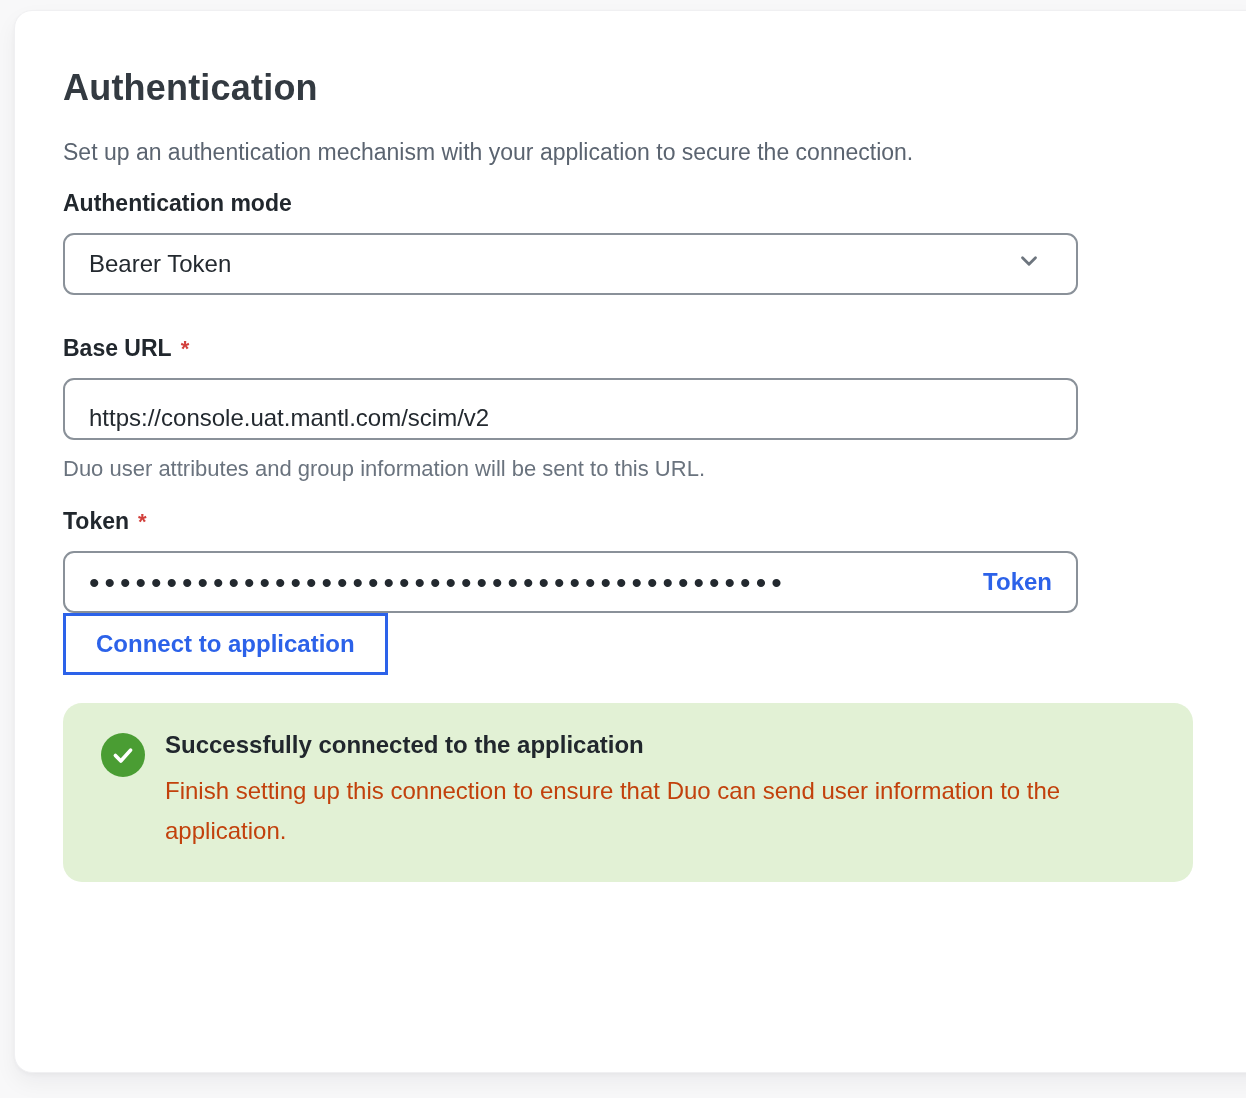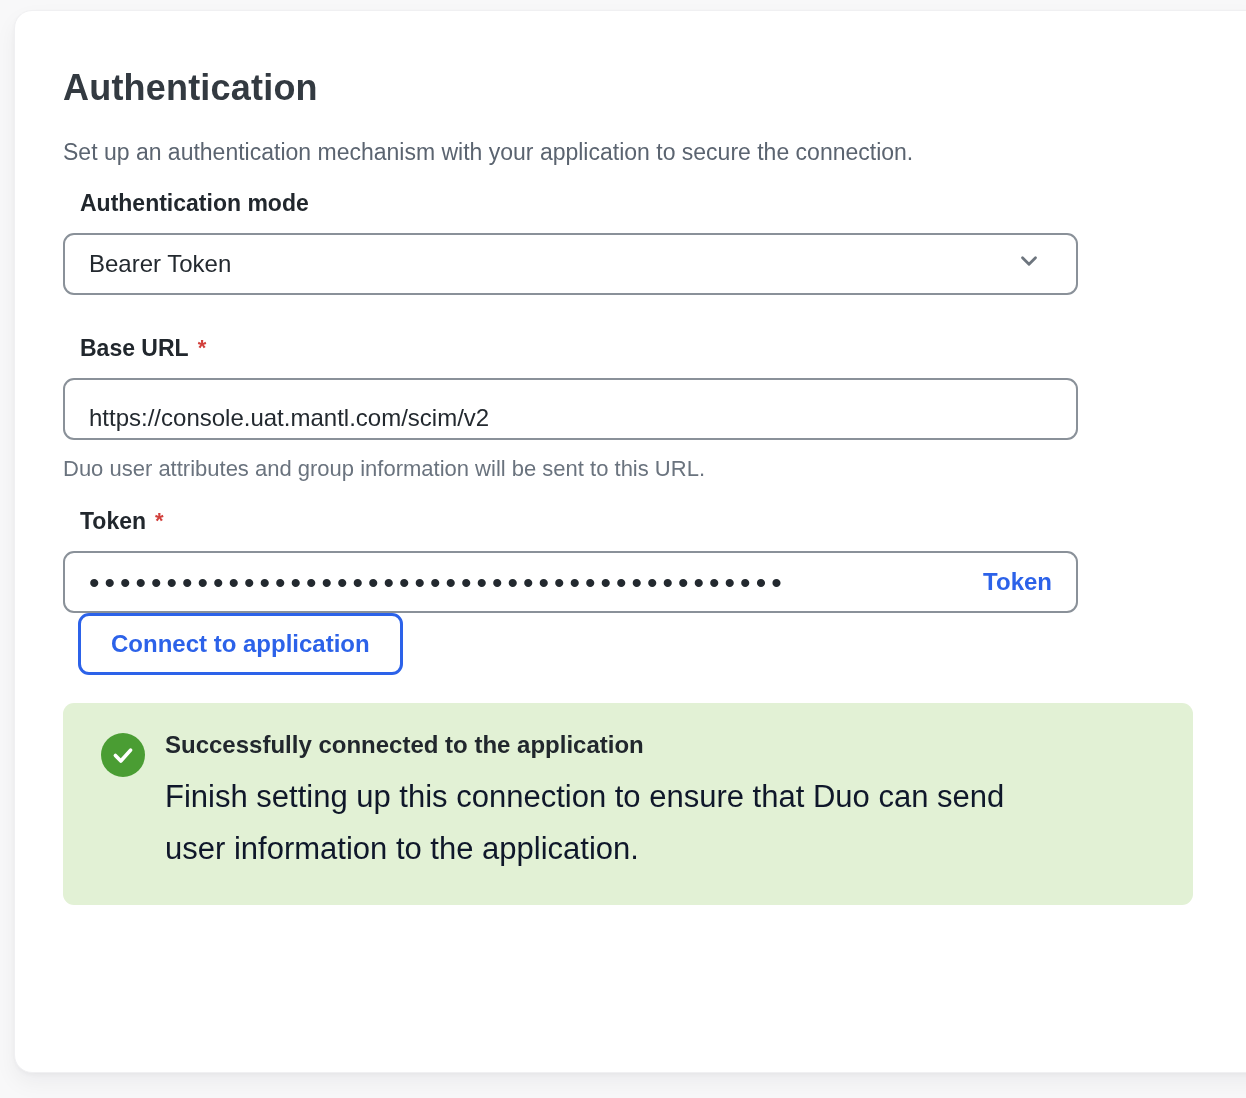--- a/index.html
+++ b/index.html
@@ -27,27 +27,26 @@
     letter-spacing: .2px;
     margin-bottom: 30px;
   }
   .page-subtitle {
     font-size: 23px;
     color: #5b6470;
     margin-bottom: 24px;
   }
   .field-label {
     display: flex;
-    align-items: flex-start;
+    align-items: center;
     gap: 9px;
     font-size: 23px;
     font-weight: bold;
     color: #21272d;
     margin-bottom: 16px;
-    margin-left: 17px;
   }
   .required-marker { color: #d2403c; font-weight: bold; font-size: 22px; }
   .control {
     width: 1015px;
     height: 62px;
     border: 2px solid #8a9199;
     border-radius: 11px;
     background: #ffffff;
     display: flex;
     align-items: center;
@@ -90,34 +89,33 @@
     font-size: 24px;
     font-weight: bold;
     color: #2c62e9;
     cursor: pointer;
     padding: 0 0 0 16px;
   }
   .connect-button {
     display: inline-block;
     background: #ffffff;
     border: 3px solid #2c62e9;
-    border-radius: 11px;
+    border-radius: 0;
     color: #2c62e9;
     font-family: inherit;
     font-size: 24px;
     font-weight: bold;
     padding: 14px 30px;
     cursor: pointer;
     margin-bottom: 28px;
-    margin-left: 15px;
   }
   .alert-success {
     width: 1130px;
     background: #e2f1d5;
-    border-radius: 11px;
+    border-radius: 19px;
     padding: 28px 38px 30px 38px;
     display: flex;
     gap: 20px;
   }
   .alert-icon {
     flex: 0 0 auto;
     width: 44px; height: 44px;
     border-radius: 50%;
     background: #4a9d33;
     display: flex;
@@ -126,22 +124,22 @@
     margin-top: 2px;
   }
   .alert-content { flex: 1 1 auto; }
   .alert-title {
     font-size: 24px;
     font-weight: bold;
     color: #21272d;
     margin-bottom: 12px;
   }
   .alert-message {
-    font-size: 31px;
-    color: #0f172a;
+    font-size: 24px;
+    color: #c2410c;
     line-height: 1.68;
     max-width: 900px;
   }
 </style>
 </head>
 <body>
 
 <div class="card">
 
   <h1 class="page-title">Authentication</h1>

